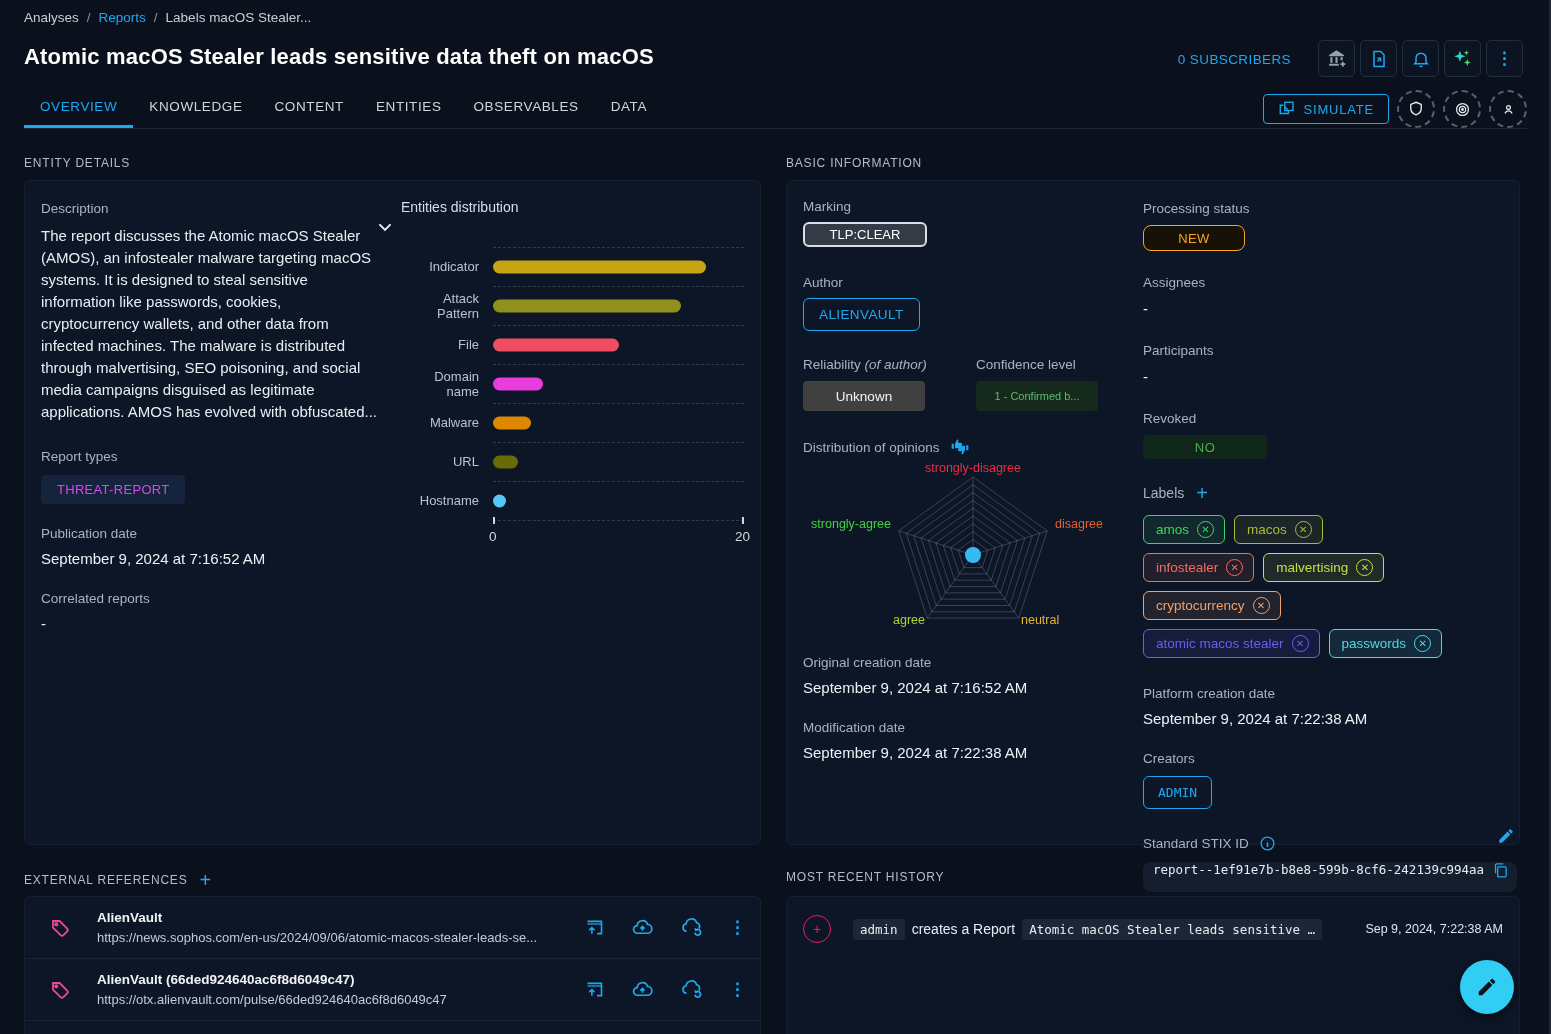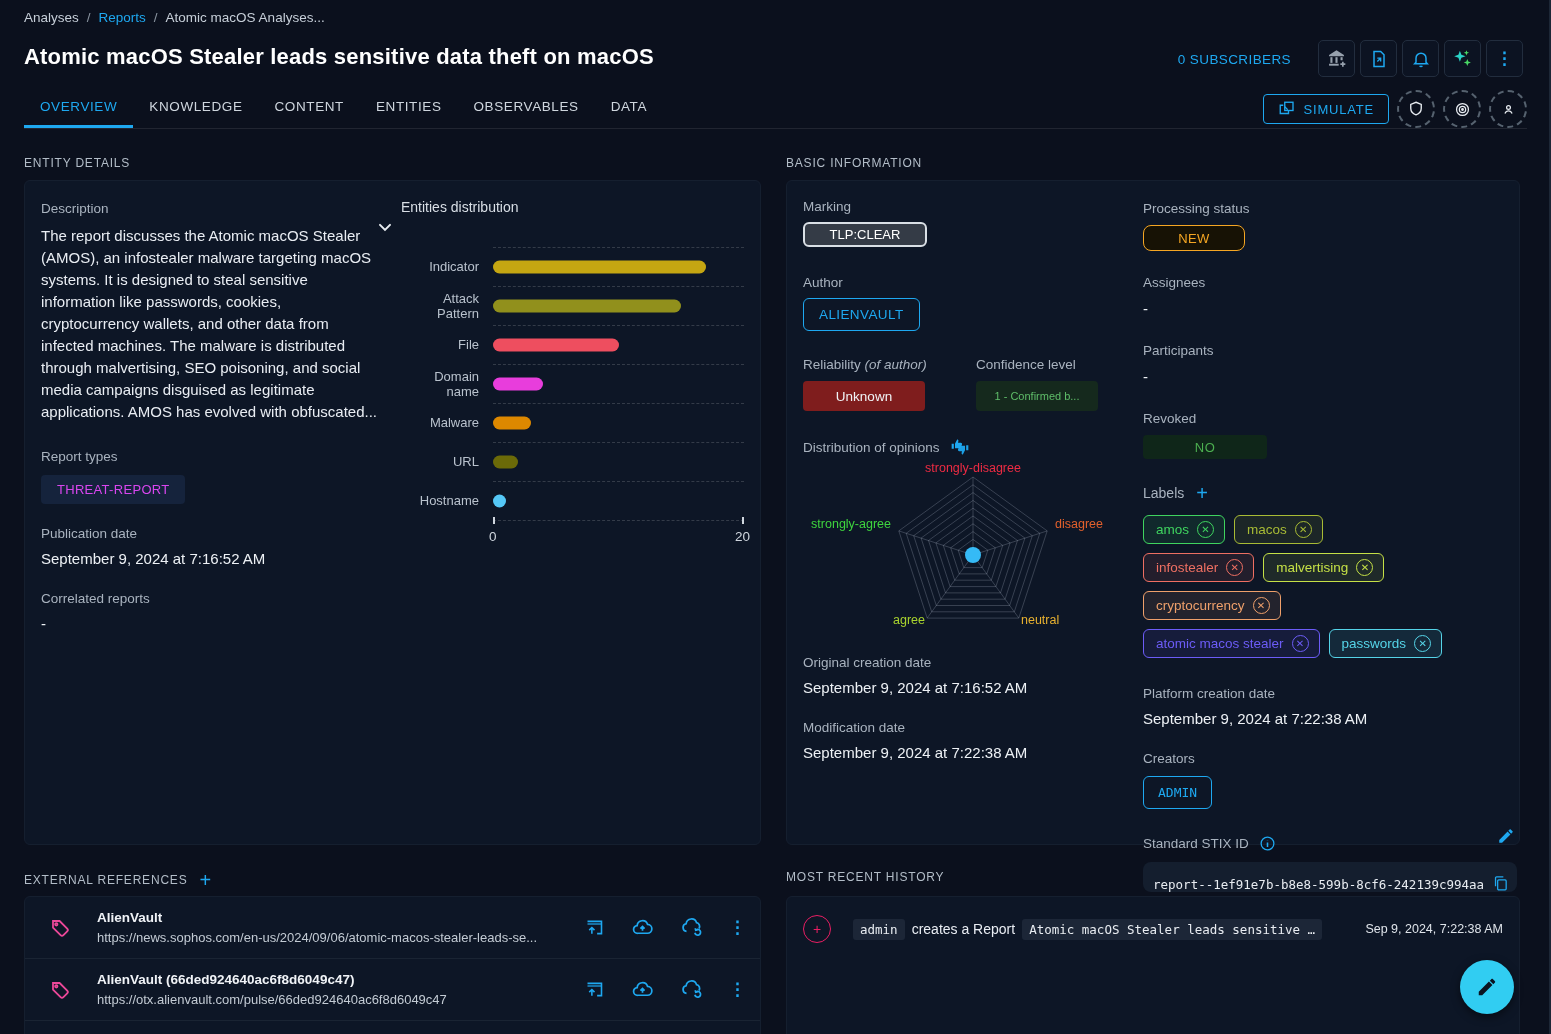--- a/index.html
+++ b/index.html
@@ -55,34 +55,34 @@
   .tick-label { position:absolute; top:8px; font-size:13.5px; color:#cfd6de; }
 
   
   #basic-panel { left:786px; top:180px; width:734px; height:665px; padding:18px 16px; display:flex; }
   .bi-left { width:364px; position:relative; }
   .bi-right { flex:1; position:relative; }
   .fgroup { margin-bottom:22px; }
   .fgroup .lbl { display:block; margin-bottom:8px; }
   .chip-marking { border:2px solid #d9dfe5; background:#343b46; color:#fff; font-size:13px; width:124px; height:25px; border-radius:6px; }
   .chip-author { border:1px solid #1ea8f0; color:#1ea8f0; font-size:13.5px; padding:8px 15px; border-radius:6px; letter-spacing:.4px; background:transparent; cursor:pointer; }
-  .chip-grey { background:#7f1d1d; color:#f0f3f6; font-size:13.5px; width:122px; height:30px; border-radius:4px; }
+  .chip-grey { background:#404040; color:#f0f3f6; font-size:13.5px; width:122px; height:30px; border-radius:4px; }
   .chip-green { background:#15291d; color:#5fbd69; font-size:11px; width:122px; height:30px; border-radius:4px; }
   .two-col { display:flex; }
   .two-col > div:first-child { width:173px; }
   .chip-status { border:1px solid #f5a623; color:#f5a623; background:#171205; font-size:13px; width:102px; height:26px; border-radius:8px; letter-spacing:.4px; }
   .chip-revoked { background:#0f2619; color:#4caf50; font-size:13px; width:124px; height:24px; border-radius:4px; letter-spacing:.4px; }
   .chip-creator { border:1px solid #1ea8f0; color:#1ea8f0; font-family:"DejaVu Sans Mono", monospace; font-size:13px; padding:8px 14px; border-radius:6px; background:transparent; cursor:pointer; }
 
   .labels-wrap { display:flex; flex-wrap:wrap; gap:9px; max-width:300px; }
   .label-chip { display:inline-flex; align-items:center; gap:8px; font-size:13.5px; padding:5px 10px 5px 12px; border-radius:6px; border:1px solid currentColor; cursor:default; }
   .x-circle { width:17px; height:17px; border-radius:50%; border:1.5px solid currentColor; font-size:10px; line-height:14px; display:inline-flex; align-items:center; justify-content:center; cursor:pointer; }
 
   .stix-head { display:flex; align-items:center; gap:10px; }
-  .stix-row { margin-top:10px; background:#141e2e; border-radius:8px; height:30px; display:flex; align-items:flex-end; padding:0 8px 0 10px; gap:8px; }
+  .stix-row { margin-top:10px; background:#141e2e; border-radius:8px; height:30px; display:flex; align-items:flex-start; padding:0 8px 0 10px; gap:8px; }
   .stix-id { font-family:"DejaVu Sans Mono", monospace; font-size:12.5px; color:#e8ecf1; white-space:nowrap; }
   .edit-pencil { position:absolute; right:2px; top:-8px; cursor:pointer; }
 
   
   .radar-wrap { position:relative; width:340px; height:178px; margin-top:4px; }
   .radar-label { position:absolute; font-size:12.5px; white-space:nowrap; }
 
   
   #refs-panel { left:24px; top:896px; width:737px; height:200px; padding:0; }
   .ref-row { display:flex; align-items:center; height:62px; padding:0 14px 0 22px; border-bottom:1px solid #1a2433; }
@@ -109,21 +109,21 @@
 </head>
 <body>
 
 <div class="root">
 
   <div class="breadcrumb">
     <span>Analyses</span>
     <span class="sep">/</span>
     <span class="link">Reports</span>
     <span class="sep">/</span>
-    <span>Atomic macOS Analyses...</span>
+    <span>Labels macOS Stealer...</span>
   </div>
 
   <div class="page-title">Atomic macOS Stealer leads sensitive data theft on macOS</div>
 
   <div class="subscribers">0 SUBSCRIBERS</div>
 
   <div class="hdr-btns">
     <div class="icon-btn">
       <span>
         <svg width="21" height="21" viewBox="0 0 24 24">

